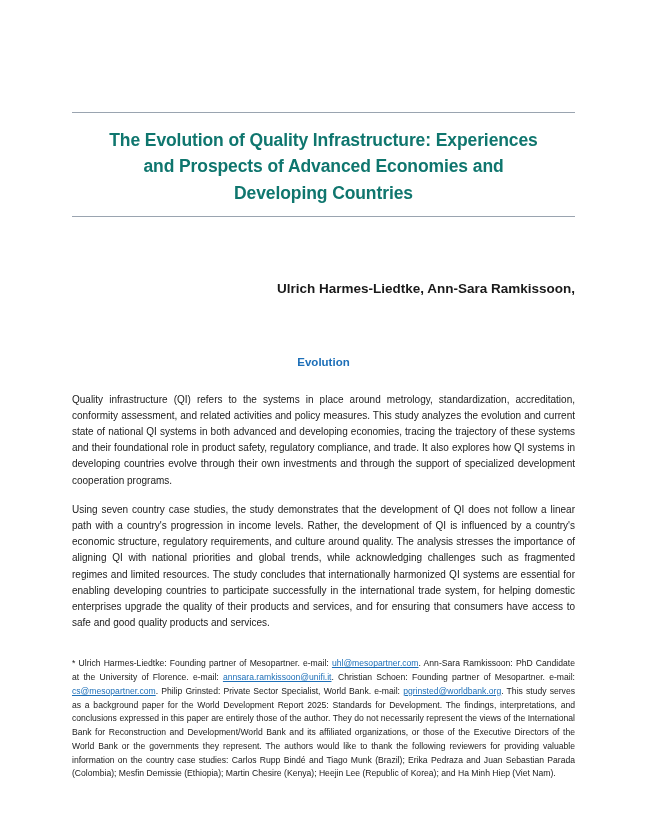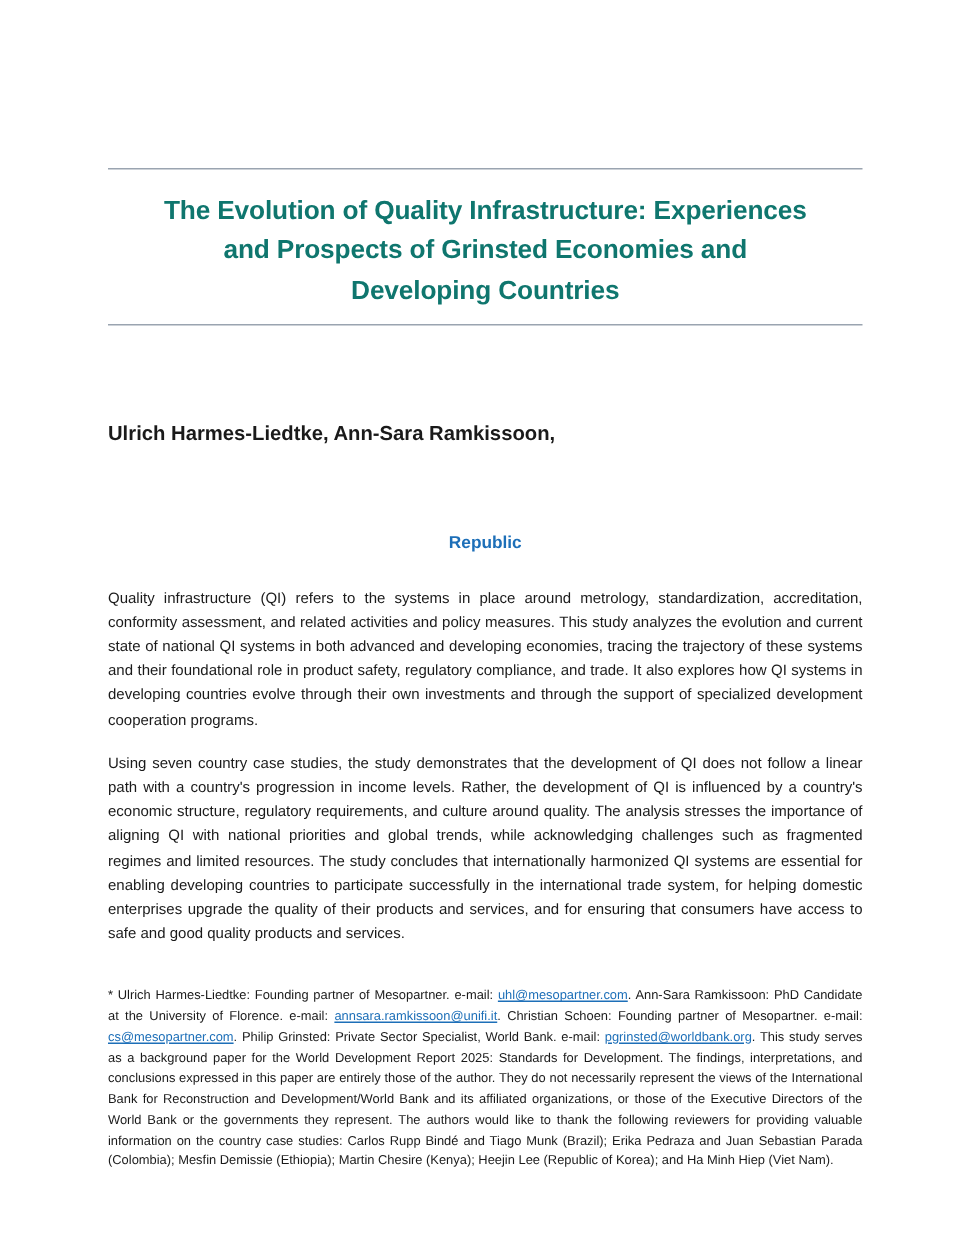--- a/index.html
+++ b/index.html
@@ -39,21 +39,21 @@
     font-weight: bold;
     line-height: 1.5;
     text-align: center;
     margin: 14px 0 0 0;
     letter-spacing: -0.1px;
   }
   .title .line {
     display: block;
   }
   .authors {
-    text-align: left;
+    text-align: right;
     font-size: 13.5px;
     font-weight: bold;
     line-height: 1.55;
     color: #1a1a1a;
     margin-top: 62px;
   }
   .authors .line {
     display: block;
   }
   .abstract-heading {
@@ -92,31 +92,31 @@
 </style>
 </head>
 <body>
 
 <div class="page">
 
   <div class="rule rule-top"></div>
 
   <h1 class="title">
     <span class="line">The Evolution of Quality Infrastructure: Experiences</span>
-    <span class="line">and Prospects of Grinsted Economies and</span>
+    <span class="line">and Prospects of Advanced Economies and</span>
     <span class="line">Developing Countries</span>
   </h1>
 
   <div class="rule rule-bottom"></div>
 
   <div class="authors">
     <span class="line">Ulrich Harmes-Liedtke, Ann-Sara Ramkissoon,</span>
   </div>
 
-  <div class="abstract-heading">Republic</div>
+  <div class="abstract-heading">Evolution</div>
 
   <div class="abstract">
     <p>Quality infrastructure (QI) refers to the systems in place around metrology, standardization, accreditation, conformity assessment, and related activities and policy measures. This study analyzes the evolution and current state of national QI systems in both advanced and developing economies, tracing the trajectory of these systems and their foundational role in product safety, regulatory compliance, and trade. It also explores how QI systems in developing countries evolve through their own investments and through the support of specialized development cooperation programs.</p>
     <p>Using seven country case studies, the study demonstrates that the development of QI does not follow a linear path with a country's progression in income levels. Rather, the development of QI is influenced by a country's economic structure, regulatory requirements, and culture around quality. The analysis stresses the importance of aligning QI with national priorities and global trends, while acknowledging challenges such as fragmented regimes and limited resources. The study concludes that internationally harmonized QI systems are essential for enabling developing countries to participate successfully in the international trade system, for helping domestic enterprises upgrade the quality of their products and services, and for ensuring that consumers have access to safe and good quality products and services.</p>
   </div>
 
   <div class="footnote">
     <span>* Ulrich Harmes-Liedtke: Founding partner of Mesopartner. e-mail: </span><span class="link">uhl@mesopartner.com</span><span>. Ann-Sara Ramkissoon: PhD Candidate at the University of Florence. e-mail: </span><span class="link">annsara.ramkissoon@unifi.it</span><span>. Christian Schoen: Founding partner of Mesopartner. e-mail: </span><span class="link">cs@mesopartner.com</span><span>. Philip Grinsted: Private Sector Specialist, World Bank. e-mail: </span><span class="link">pgrinsted@worldbank.org</span><span>. This study serves as a background paper for the </span><span class="ital">World Development Report 2025: Standards for Development</span><span>. The findings, interpretations, and conclusions expressed in this paper are entirely those of the author. They do not necessarily represent the views of the International Bank for Reconstruction and Development/World Bank and its affiliated organizations, or those of the Executive Directors of the World Bank or the governments they represent. The authors would like to thank the following reviewers for providing valuable information on the country case studies: Carlos Rupp Bindé and Tiago Munk (Brazil); Erika Pedraza and Juan Sebastian Parada (Colombia); Mesfin Demissie (Ethiopia); Martin Chesire (Kenya); Heejin Lee (Republic of Korea); and Ha Minh Hiep (Viet Nam).</span>
   </div>
 

